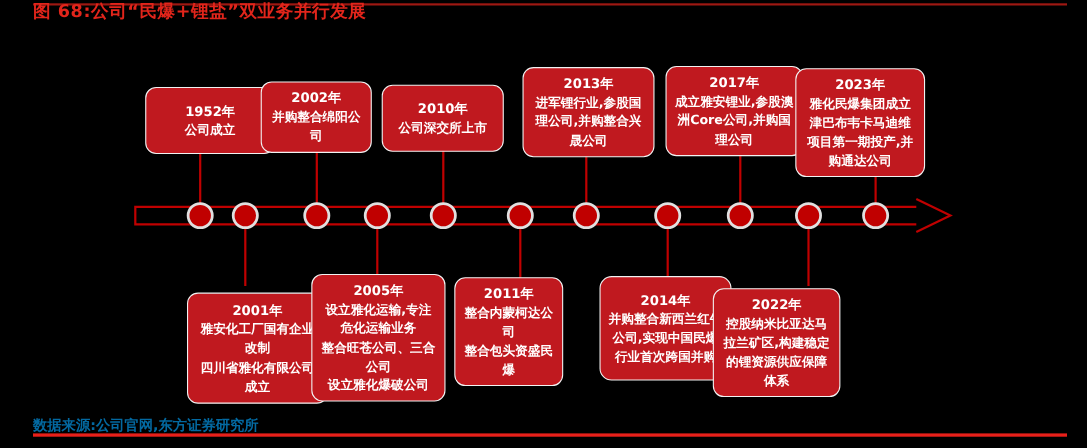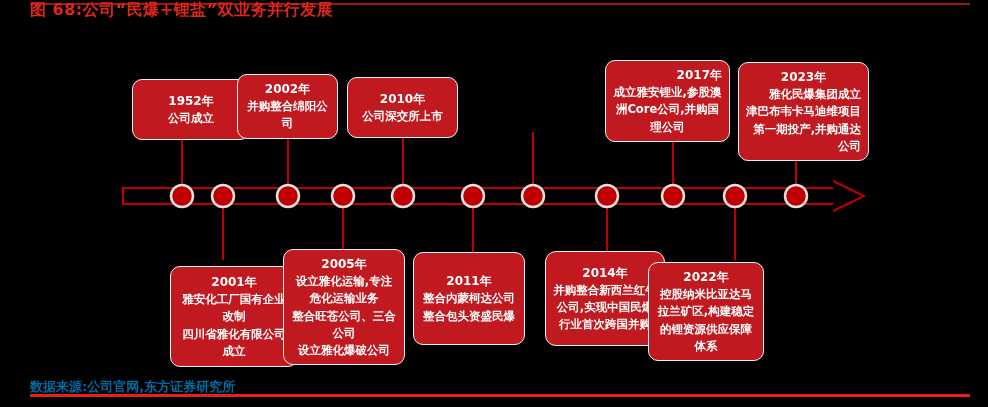--- a/index.html
+++ b/index.html
@@ -73,42 +73,46 @@
     <div class="event-desc">公司成立</div>
   </div>
   <div class="event-box" style="left:237px;top:74px;width:101px;min-height:64px;">
     <div class="event-year">2002年</div>
     <div class="event-desc">并购整合绵阳公司</div>
   </div>
   <div class="event-box" style="left:347px;top:77px;width:111px;min-height:61px;">
     <div class="event-year">2010年</div>
     <div class="event-desc">公司深交所上市</div>
   </div>
-  <div class="event-box" style="left:605px;top:60px;width:125px;min-height:78px;align-items:flex-end;">
+  <div class="event-box" style="left:475px;top:61px;width:120px;min-height:79px;">
+    <div class="event-year">2013年</div>
+    <div class="event-desc">进军锂行业,参股国理公司,并购整合兴晟公司</div>
+  </div>
+  <div class="event-box" style="left:605px;top:60px;width:125px;min-height:78px;">
     <div class="event-year">2017年</div>
     <div class="event-desc">成立雅安锂业,参股澳洲Core公司,并购国理公司</div>
   </div>
-  <div class="event-box" style="left:738px;top:62px;width:131px;min-height:83px;text-align:right;">
+  <div class="event-box" style="left:723px;top:62px;width:118px;min-height:83px;">
     <div class="event-year">2023年</div>
     <div class="event-desc">雅化民爆集团成立
 津巴布韦卡马迪维项目第一期投产,并购通达公司</div>
   </div>
 
   <div class="event-box" style="left:170px;top:266px;width:128px;min-height:101px;">
     <div class="event-year">2001年</div>
     <div class="event-desc">雅安化工厂国有企业改制
 四川省雅化有限公司成立</div>
   </div>
   <div class="event-box" style="left:283px;top:249px;width:122px;min-height:106px;">
     <div class="event-year">2005年</div>
     <div class="event-desc">设立雅化运输,专注危化运输业务
 整合旺苍公司、三合公司
 设立雅化爆破公司</div>
   </div>
-  <div class="event-box" style="left:413px;top:252px;width:112px;min-height:93px;">
+  <div class="event-box" style="left:413px;top:252px;width:99px;min-height:93px;">
     <div class="event-year">2011年</div>
     <div class="event-desc">整合内蒙柯达公司
 整合包头资盛民爆</div>
   </div>
   <div class="event-box" style="left:545px;top:251px;width:120px;min-height:95px;border-radius:11px;">
     <div class="event-year">2014年</div>
     <div class="event-desc">并购整合新西兰红牛公司,实现中国民爆行业首次跨国并购</div>
   </div>
   <div class="event-box" style="left:648px;top:250px;width:116px;min-height:95px;margin-top:12px;">
     <div class="event-year">2022年</div>

